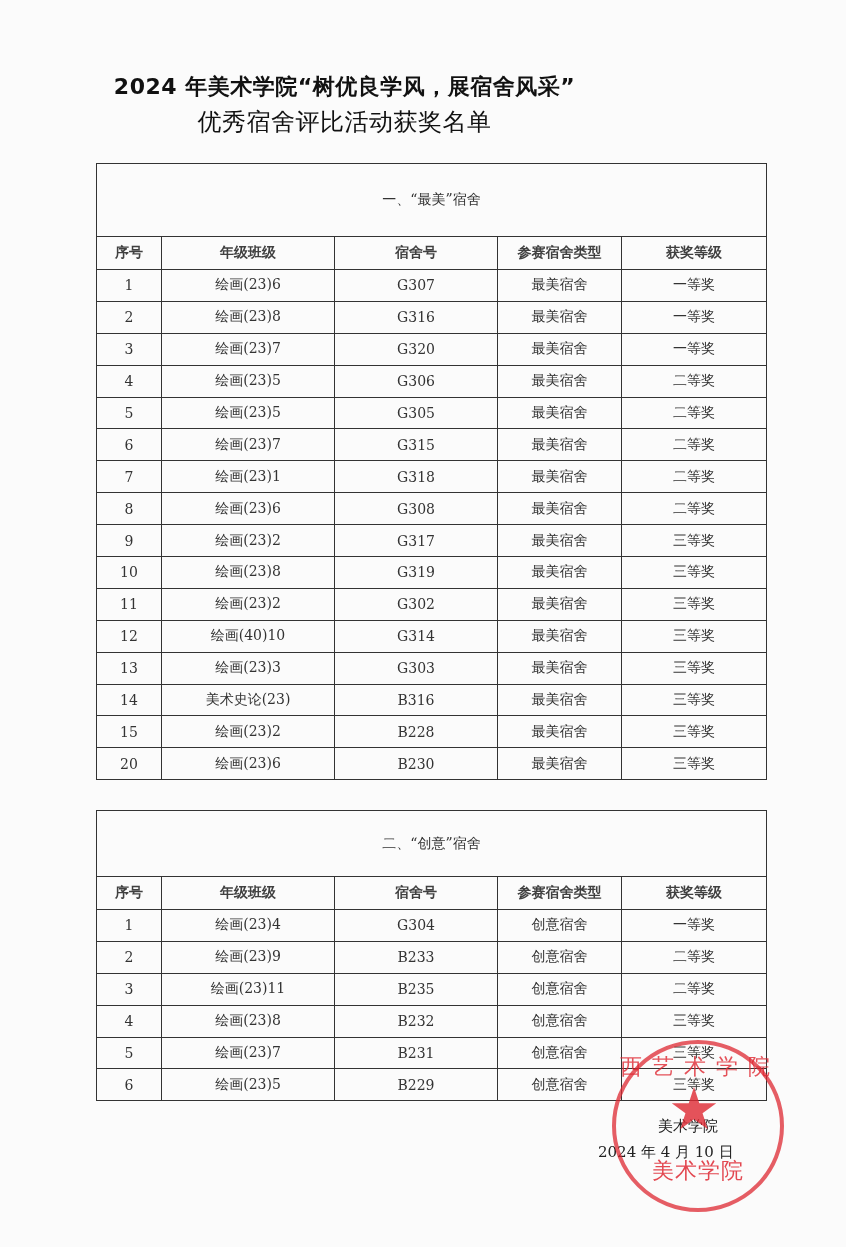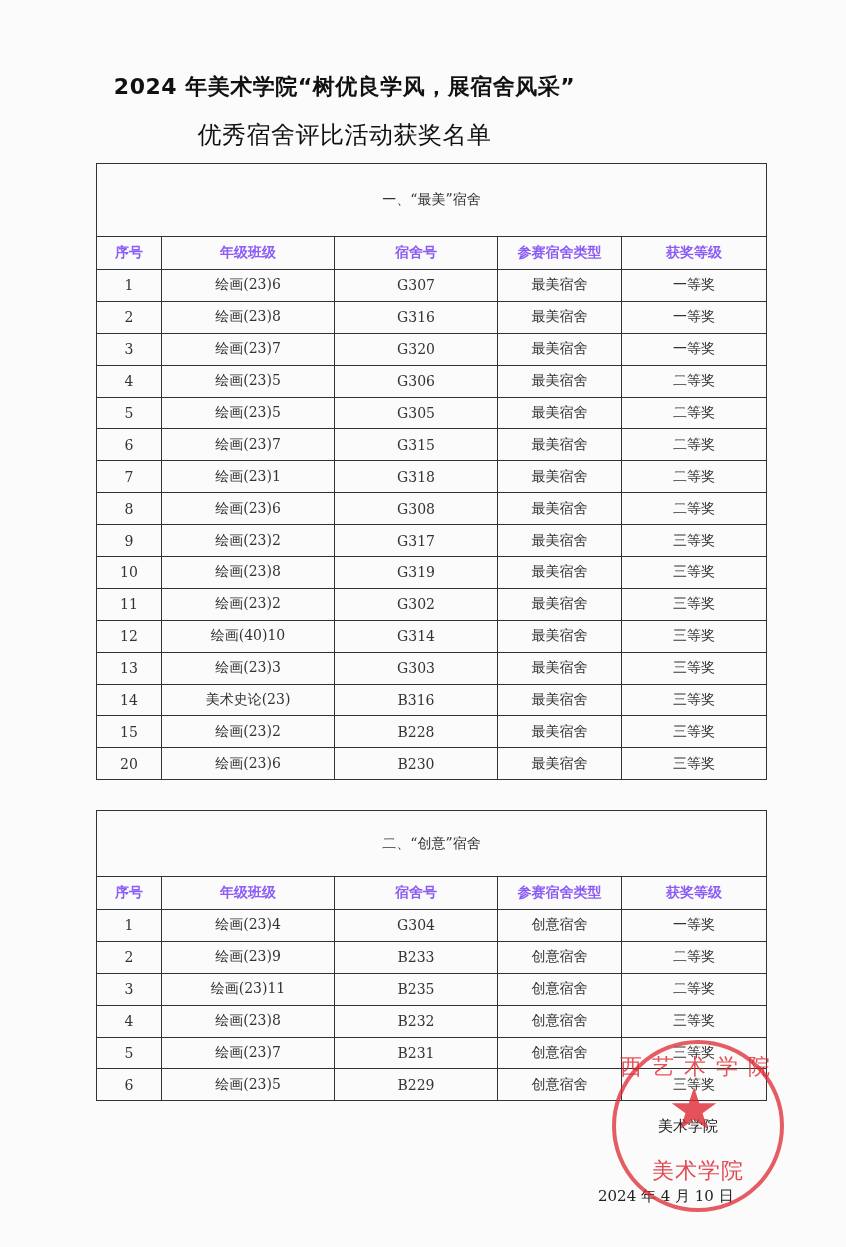--- a/index.html
+++ b/index.html
@@ -6,42 +6,42 @@
     body {
       width: 846px; height: 1247px; background: #fbfbfb; position: relative; overflow: hidden;
       font-family: "DejaVu Serif", "Liberation Serif", serif; color: #222;
     }
     .title {
       position: absolute; left: 0; width: 689px; text-align: center;
       font-family: "DejaVu Sans", "Liberation Sans", sans-serif; font-weight: bold;
       font-size: 22px; color: #111; letter-spacing: 0.5px;
     }
     .title.l1 { top: 72px; }
-    .title.l2 { top: 119px; font-weight: normal; font-size: 24px; }
+    .title.l2 { top: 106px; font-weight: normal; font-size: 24px; }
     table.award {
       position: absolute; left: 96px; width: 670px; border-collapse: collapse;
       table-layout: fixed;
     }
     table.award td, table.award th {
       border: 1px solid #333; text-align: center; font-size: 14px; padding: 0; color: #333;
       font-weight: normal;
     }
-    table.award th { font-weight: bold; font-family: "DejaVu Sans", "Liberation Sans", sans-serif; font-size: 14px; color:#8b5cf6;}
+    table.award th { font-weight: bold; font-family: "DejaVu Sans", "Liberation Sans", sans-serif; font-size: 14px; color:#404040;}
     .section-title td { font-size: 15px; color: #222; }
     #t1 { top: 163px; }
     #t2 { top: 786px; margin-top: 24px; }
     .sec-row1 { height: 73px; }
     .sec-row2 { height: 66px; }
     .hdr-row { height: 33px; }
     .data-row { height: 31.9px; }
     .footer {
       position: absolute; font-size: 15px; color: #222;
     }
     .footer.org { left: 658px; top: 1117px; }
-    .footer.date { left: 598px; top: 1143px; margin-top: 44px; }
+    .footer.date { left: 598px; top: 1143px; }
     .seal {
       position: absolute; left: 612px; top: 1040px; width: 172px; height: 172px; border-radius: 50%;
       border: 4px solid rgba(222,40,50,0.75); box-sizing: border-box; pointer-events: none;
     }
     .seal-star {
       position: absolute; left: 668px; top: 1080px; color: rgba(222,40,50,0.8); font-size: 58px; line-height: 1;
     }
     .seal-text {
       position: absolute; left: 652px; top: 1156px; color: rgba(222,40,50,0.85); font-size: 22px;
       font-family: "DejaVu Sans", sans-serif; letter-spacing: 1px;

